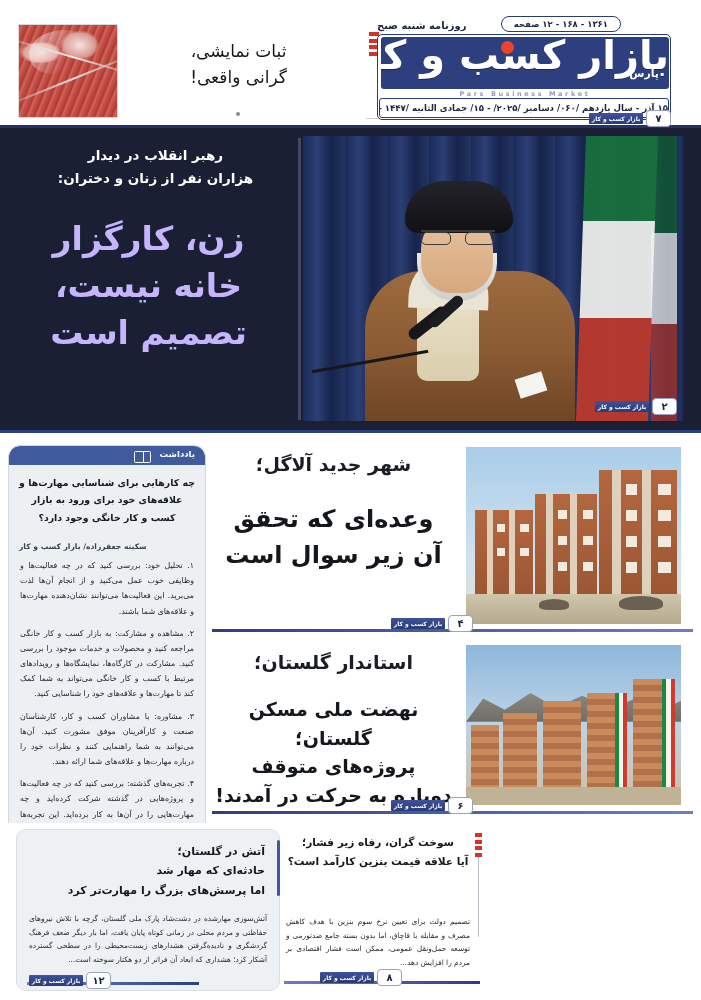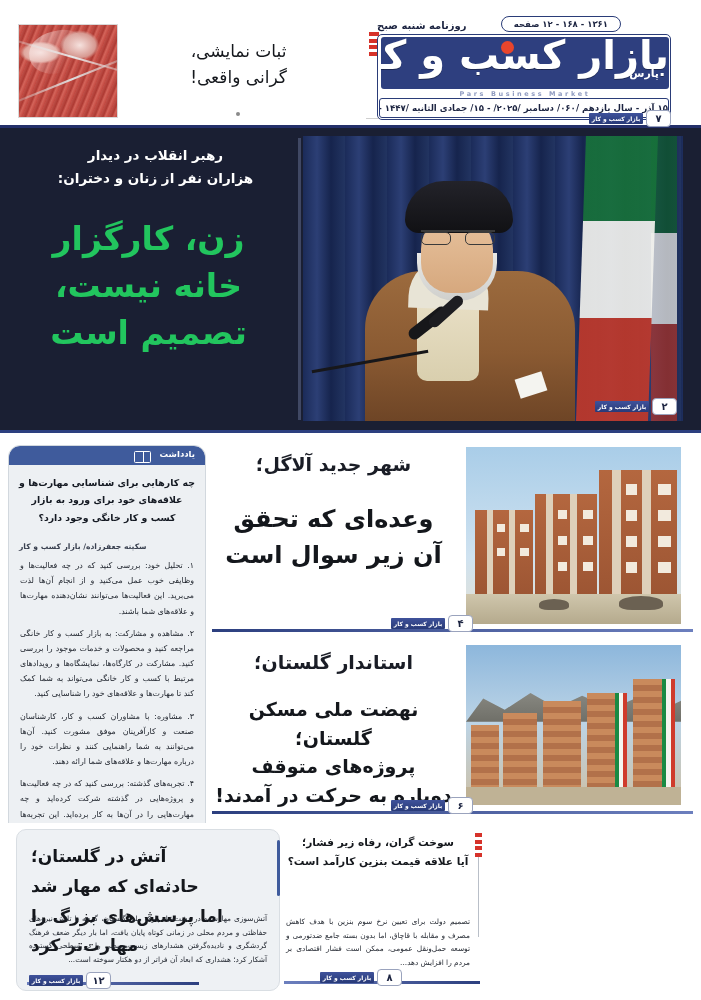--- a/index.html
+++ b/index.html
@@ -176,21 +176,21 @@
   }
   .hp-paper{
     position:absolute;left:152px;bottom:26px;width:28px;height:20px;background:#f4f4f0;transform:rotate(-18deg);
   }
   .hero-kicker{
     position:absolute;right:404px;left:14px;top:16px;
     color:#fff;font-size:13.5px;font-weight:bold;line-height:1.7;text-align:center;
   }
   .hero-title{
     position:absolute;right:418px;left:14px;top:88px;
-    color:#22c55e;font-size:33px;font-weight:bold;line-height:1.42;text-align:center;
+    color:#c4b5fd;font-size:33px;font-weight:bold;line-height:1.42;text-align:center;
   }
   .hero-rule{
     position:absolute;right:400px;top:10px;width:3px;height:282px;background:#5a6486;opacity:.6;
   }
 
   
   .pbadge{position:absolute;display:flex;align-items:center;direction:rtl;z-index:6;}
   .pbadge .num{
     display:inline-block;min-width:15px;padding:1px 4px;background:#fff;border:1px solid #9aa3bd;
     border-radius:4px;font-size:10px;font-weight:bold;color:#1b2340;text-align:center;line-height:13px;
@@ -270,22 +270,22 @@
   
   .bottom{position:absolute;left:0;top:823px;width:492px;height:177px;background:#fff;}
   .bbox{
     position:absolute;left:16px;top:6px;width:262px;height:160px;
     background:#eef1f4;border:1px solid #d9dee3;border-radius:10px;
   }
   .bbox .accent{
     position:absolute;right:-1px;top:10px;width:3px;height:56px;background:#3f5b9c;border-radius:2px;
   }
   .b1-title{
-    position:absolute;right:14px;left:14px;top:12px;text-align:left;
-    font-size:17px;font-weight:bold;color:#14171c;line-height:1.75;
+    position:absolute;right:14px;left:14px;top:12px;text-align:right;
+    font-size:11px;font-weight:bold;color:#14171c;line-height:1.75;
   }
   .b1-body{
     position:absolute;right:12px;left:12px;top:82px;text-align:justify;
     font-size:7.4px;color:#1f242d;line-height:1.85;
   }
   .b1-badge{position:absolute;left:12px;top:142px;}
 
   .bcenter{position:absolute;left:284px;top:6px;width:200px;height:162px;}
   .bc-redbars{position:absolute;right:2px;top:4px;width:7px;}
   .bc-redbars i{display:block;width:7px;height:4px;background:#d6322a;margin-bottom:2.5px;}

